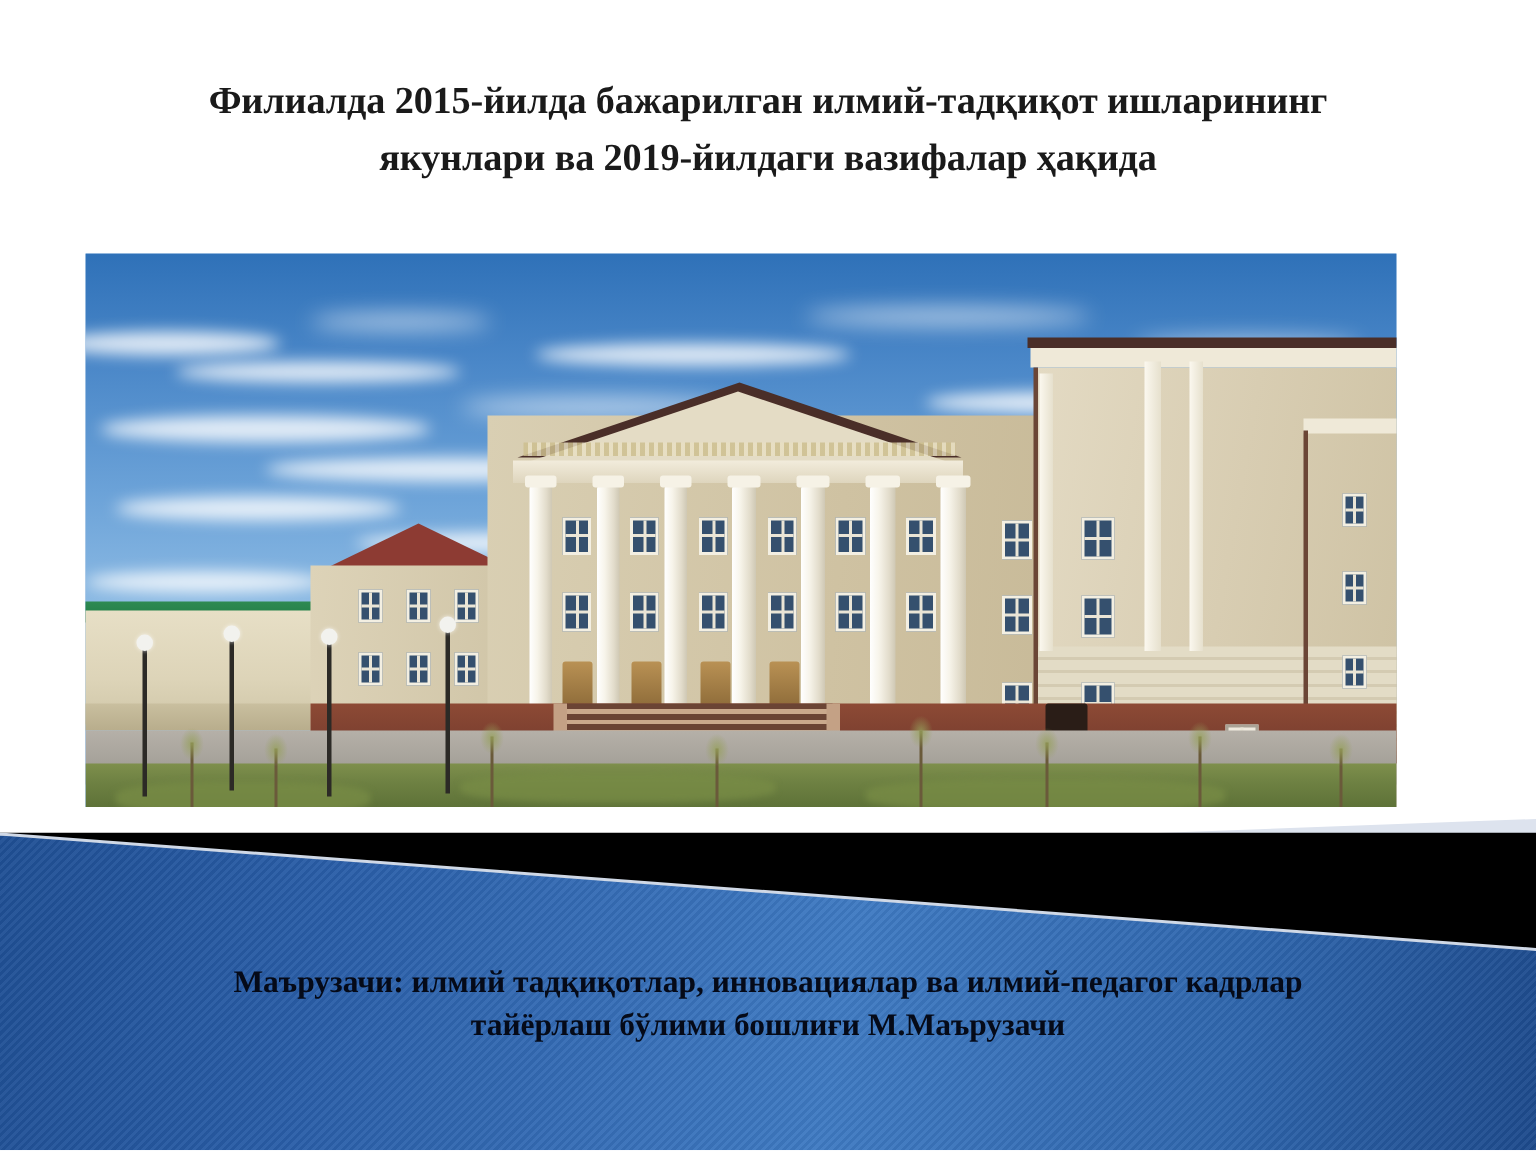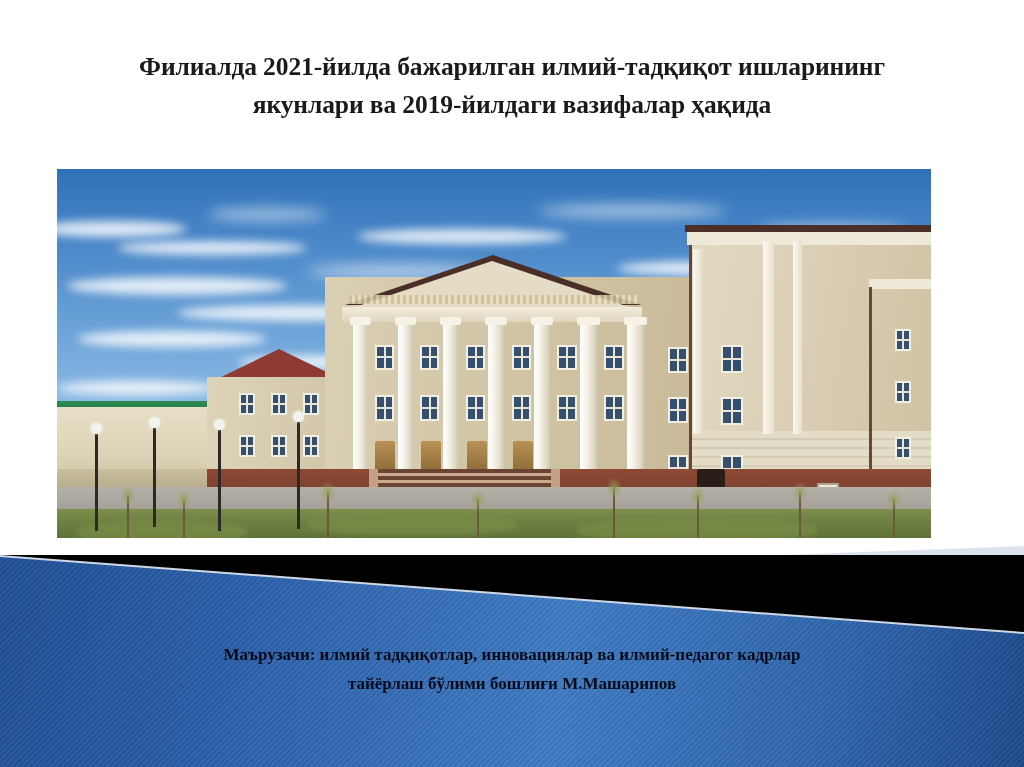--- a/index.html
+++ b/index.html
@@ -385,32 +385,32 @@
     position: absolute;
     left: 0;
     top: 640px;
     width: 1024px;
     text-align: center;
     color: #050a18;
   }
   .caption-line {
     font-family: "Liberation Serif", serif;
     font-weight: bold;
-    font-size: 17px;
+    font-size: 21px;
     line-height: 29px;
     white-space: nowrap;
   }
 </style>
 </head>
 <body>
 
 <div class="slide">
 
   <div class="title-block">
-    <div class="title-line">Филиалда 2021-йилда бажарилган илмий-тадқиқот ишларининг</div>
+    <div class="title-line">Филиалда 2015-йилда бажарилган илмий-тадқиқот ишларининг</div>
     <div class="title-line">якунлари ва 2019-йилдаги вазифалар ҳақида</div>
   </div>
 
   <div class="photo-frame">
     <div class="photo">
 
       <div class="sky"></div>
 
       <div class="cloud" style="left:-20px;  top:52px;  width:150px; height:16px;"></div>
       <div class="cloud" style="left:60px;   top:72px;  width:190px; height:14px;"></div>
@@ -538,16 +538,16 @@
 
   <div class="banner">
     <div class="wedge-gray"></div>
     <div class="wedge-black"></div>
     <div class="wedge-blue-edge"></div>
     <div class="wedge-blue"></div>
   </div>
 
   <div class="caption">
     <div class="caption-line">Маърузачи:  илмий тадқиқотлар, инновациялар ва илмий-педагог кадрлар</div>
-    <div class="caption-line">тайёрлаш бўлими бошлиғи М.Машарипов</div>
+    <div class="caption-line">тайёрлаш бўлими бошлиғи М.Маърузачи</div>
   </div>
 
 </div>
 
 </body></html>

